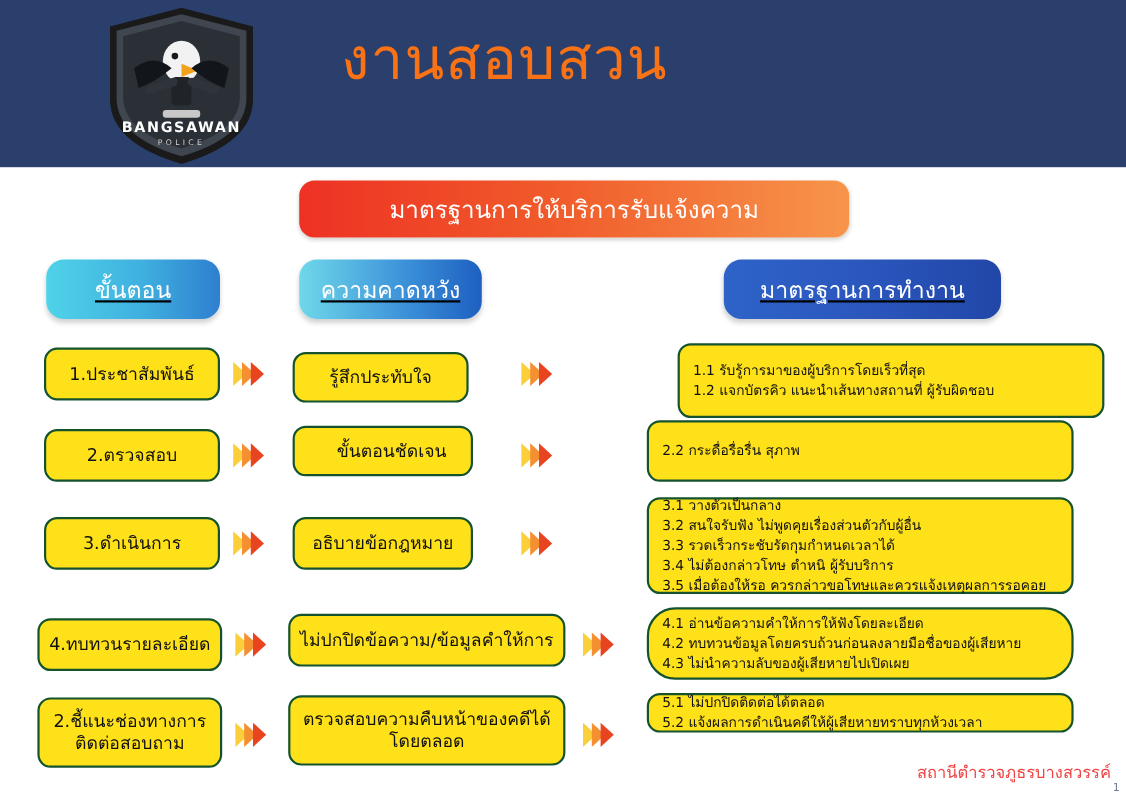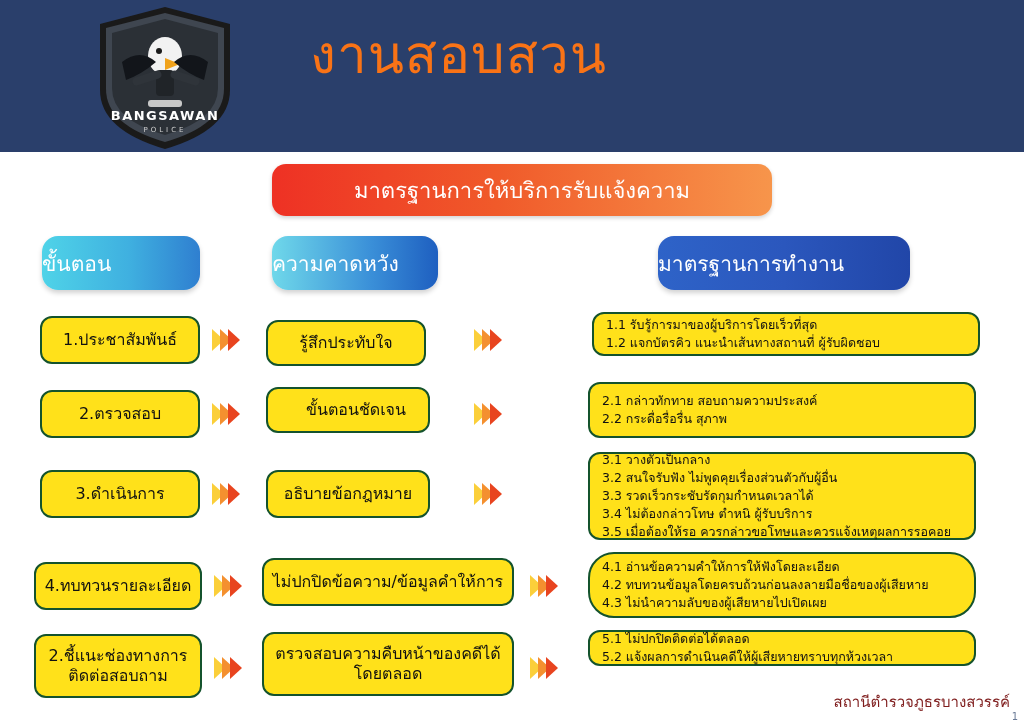--- a/index.html
+++ b/index.html
@@ -29,22 +29,23 @@
     position:absolute;left:272px;top:164px;width:500px;height:52px;
     border-radius:14px;
     background:linear-gradient(90deg,#ee3124 0%,#f05a2a 45%,#f7954b 100%);
     box-shadow:0 2px 4px rgba(0,0,0,.18);
     display:flex;align-items:center;justify-content:center;
   }
   .banner span{color:#ffffff;font-size:22px;}
   
   .colhead{
     position:absolute;height:54px;border-radius:16px;
-    display:flex;align-items:center;
+    display:flex;align-items:center;justify-content:center;
     box-shadow:0 3px 5px rgba(0,0,0,.18);
+    text-decoration:underline;
   }
   .colhead span{color:#ffffff;font-size:21px;}
   .ch1{left:42px;top:236px;width:158px;
     background:linear-gradient(90deg,#4fd3e8 0%,#3fb0e0 55%,#2f7fd0 100%);}
   .ch2{left:272px;top:236px;width:166px;
     background:linear-gradient(90deg,#6fd8ea 0%,#3a8fd8 60%,#1e5fc0 100%);}
   .ch3{left:658px;top:236px;width:252px;
     background:linear-gradient(90deg,#2e63c8 0%,#2b57bd 50%,#2146a8 100%);}
   
   .ybox{
@@ -65,21 +66,21 @@
     width:0;height:0;border-style:solid;
     border-width:11px 0 11px 12px;
     margin-right:-4px;
   }
   .chev.c1{border-color:transparent transparent transparent #fbcf3a;}
   .chev.c2{border-color:transparent transparent transparent #f4902f;}
   .chev.c3{border-color:transparent transparent transparent #e8441f;}
   
   .footer{
     position:absolute;right:14px;bottom:10px;
-    color:#7f1d1d;font-size:15px;
+    color:#ef4444;font-size:15px;
   }
   .pagenum{
     position:absolute;right:6px;bottom:2px;color:#6a7a96;font-size:10px;
   }
 </style>
 </head>
 <body>
 
 <div class="header">
   <div class="logo">
@@ -126,21 +127,21 @@
   <span class="chev c3"></span>
 </div>
 <div class="ybox" style="left:266px;top:320px;width:160px;height:46px;">
   <span>รู้สึกประทับใจ</span>
 </div>
 <div class="arrows" style="left:474px;top:329px;">
   <span class="chev c1"></span>
   <span class="chev c2"></span>
   <span class="chev c3"></span>
 </div>
-<div class="ybox left-align" style="left:592px;top:312px;width:388px;height:44px;">
+<div class="ybox left-align" style="left:616px;top:312px;width:388px;height:68px;">
   <div class="lines">
     <div>1.1 รับรู้การมาของผู้บริการโดยเร็วที่สุด</div>
     <div>1.2 แจกบัตรคิว แนะนำเส้นทางสถานที่ ผู้รับผิดชอบ</div>
   </div>
 </div>
 
 <div class="ybox" style="left:40px;top:390px;width:160px;height:48px;">
   <span>2.ตรวจสอบ</span>
 </div>
 <div class="arrows" style="left:212px;top:403px;">
@@ -151,21 +152,20 @@
 <div class="ybox" style="left:266px;top:387px;width:164px;height:46px;padding-left:24px;">
   <span>ขั้นตอนชัดเจน</span>
 </div>
 <div class="arrows" style="left:474px;top:403px;">
   <span class="chev c1"></span>
   <span class="chev c2"></span>
   <span class="chev c3"></span>
 </div>
 <div class="ybox left-align" style="left:588px;top:382px;width:388px;height:56px;">
   <div class="lines">
-    <div>2.1 กล่าวทักทาย สอบถามความประสงค์</div>
     <div>2.2 กระดื่อรื่อรื่น สุภาพ</div>
   </div>
 </div>
 
 <div class="ybox" style="left:40px;top:470px;width:160px;height:48px;">
   <span>3.ดำเนินการ</span>
 </div>
 <div class="arrows" style="left:212px;top:483px;">
   <span class="chev c1"></span>
   <span class="chev c2"></span>

